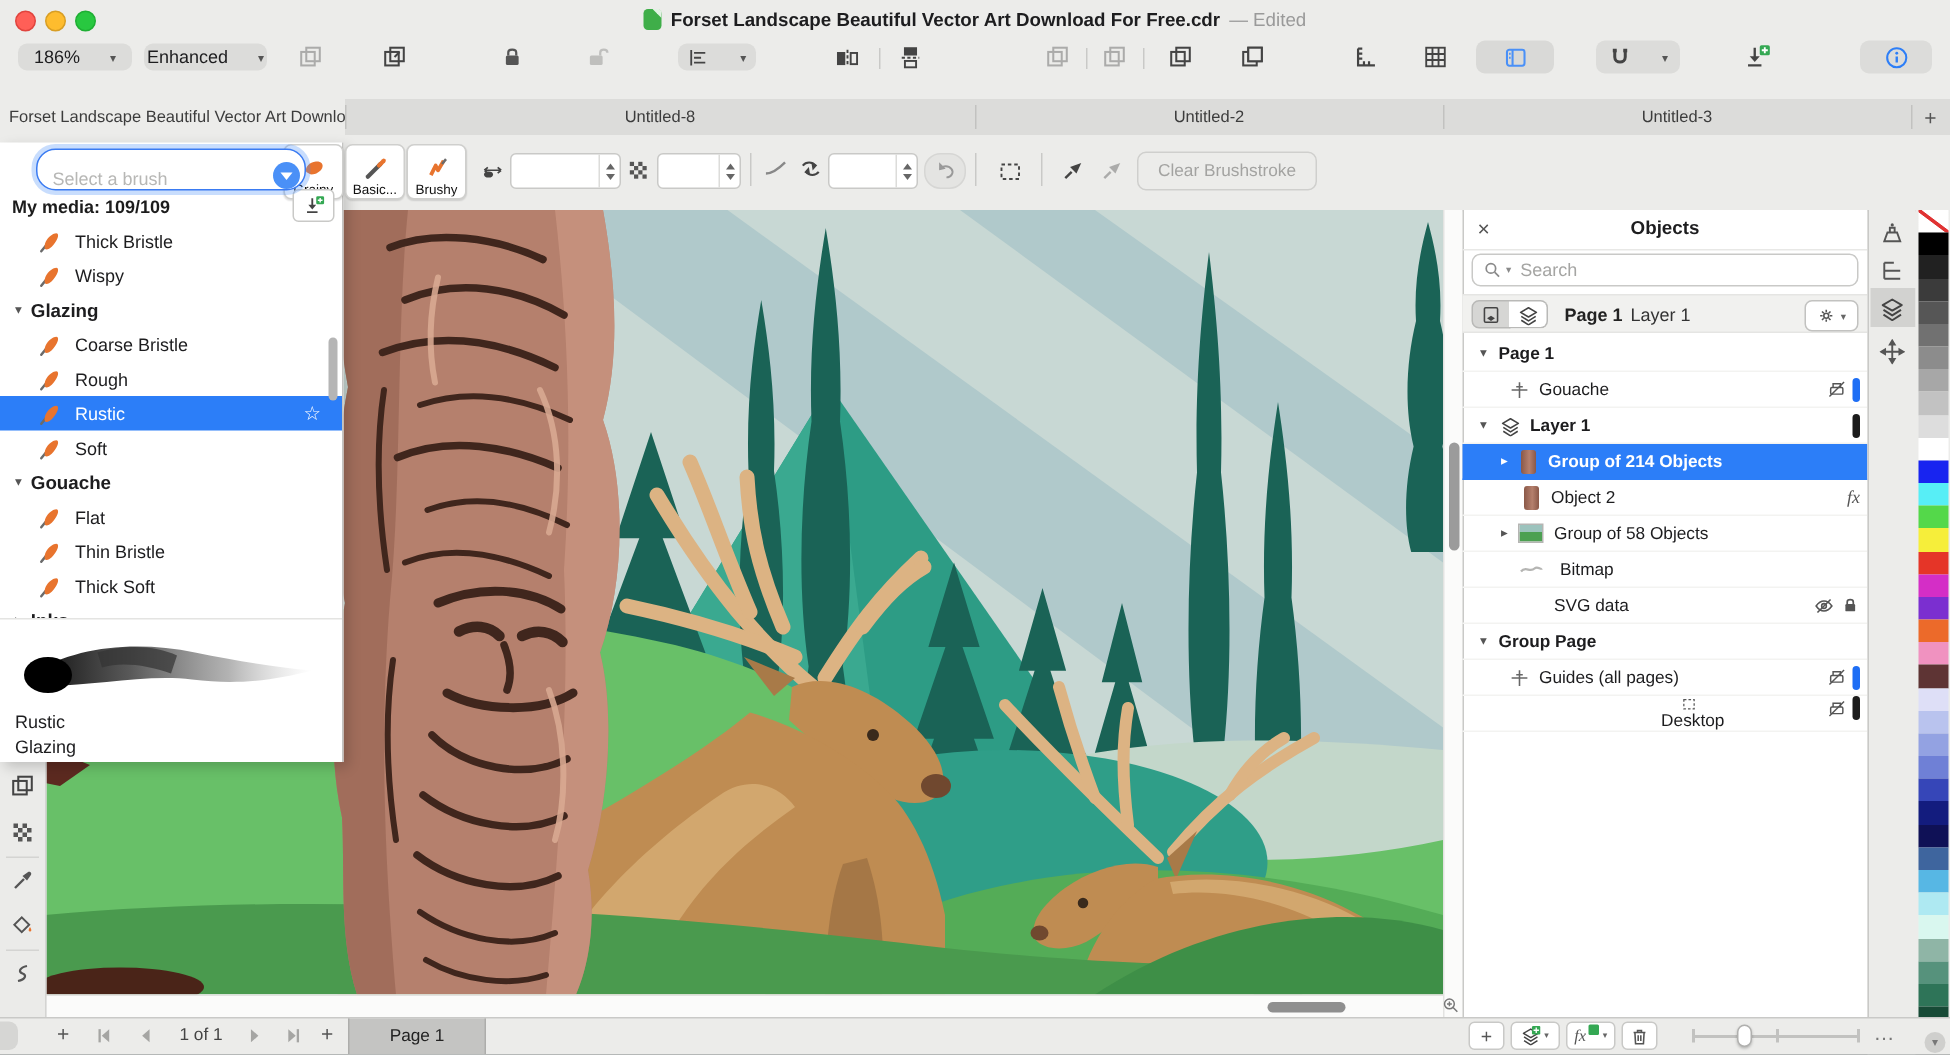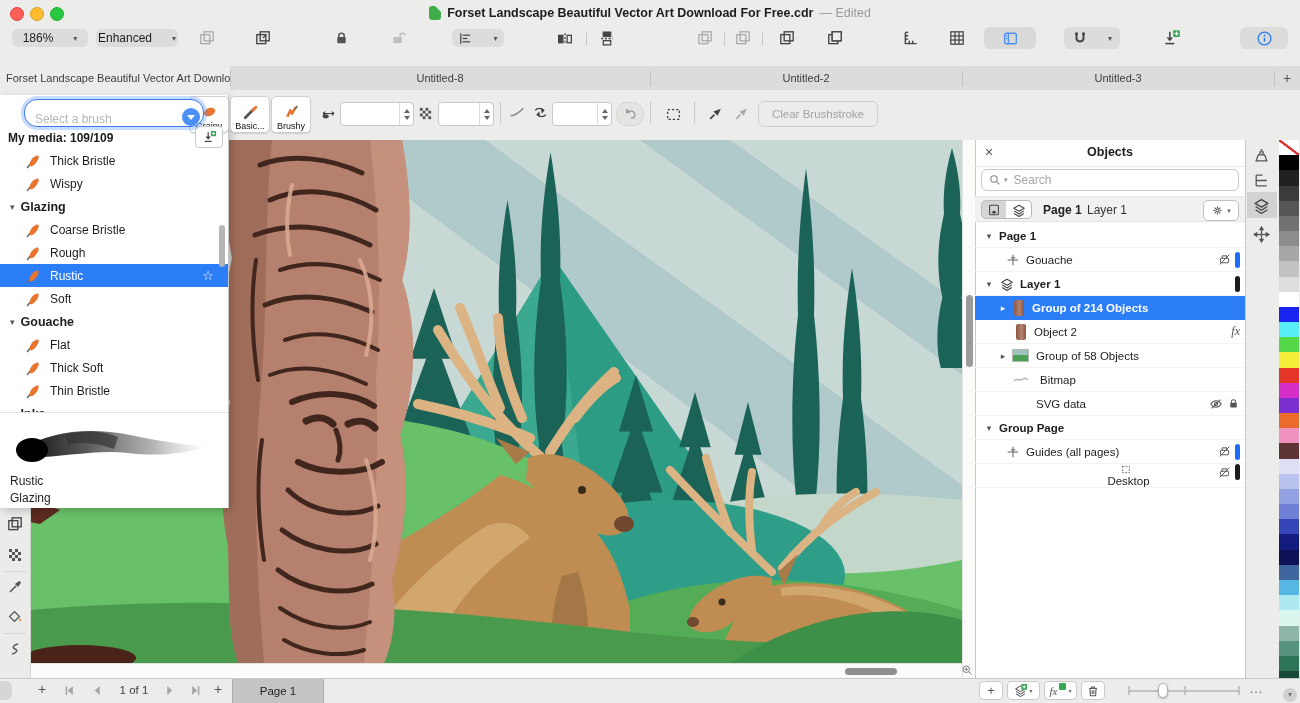--- a/index.html
+++ b/index.html
@@ -563,27 +563,27 @@
     <div class="brow">
         <svg class="ic bi" width="16" height="16" viewBox="0 0 16 16">
           <use href="#ic-brush"></use>
         </svg>
         <span>Flat</span>
       </div>
     <div class="brow">
         <svg class="ic bi" width="16" height="16" viewBox="0 0 16 16">
           <use href="#ic-brush"></use>
         </svg>
-        <span>Thick Soft</span>
+        <span>Thin Bristle</span>
       </div>
     <div class="brow">
         <svg class="ic bi" width="16" height="16" viewBox="0 0 16 16">
           <use href="#ic-brush"></use>
         </svg>
-        <span>Thin Bristle</span>
+        <span>Thick Soft</span>
       </div>
     <div class="bhead">
         <span class="dc">▸</span>
         <span>Inks</span>
       </div>
   </div>
   <div class="abs bscroll"></div>
   <div class="abs bprev">
     <svg width="210" height="52" style="position:absolute;left:10px;top:6px;" viewBox="0 0 210 52">
       <defs>

